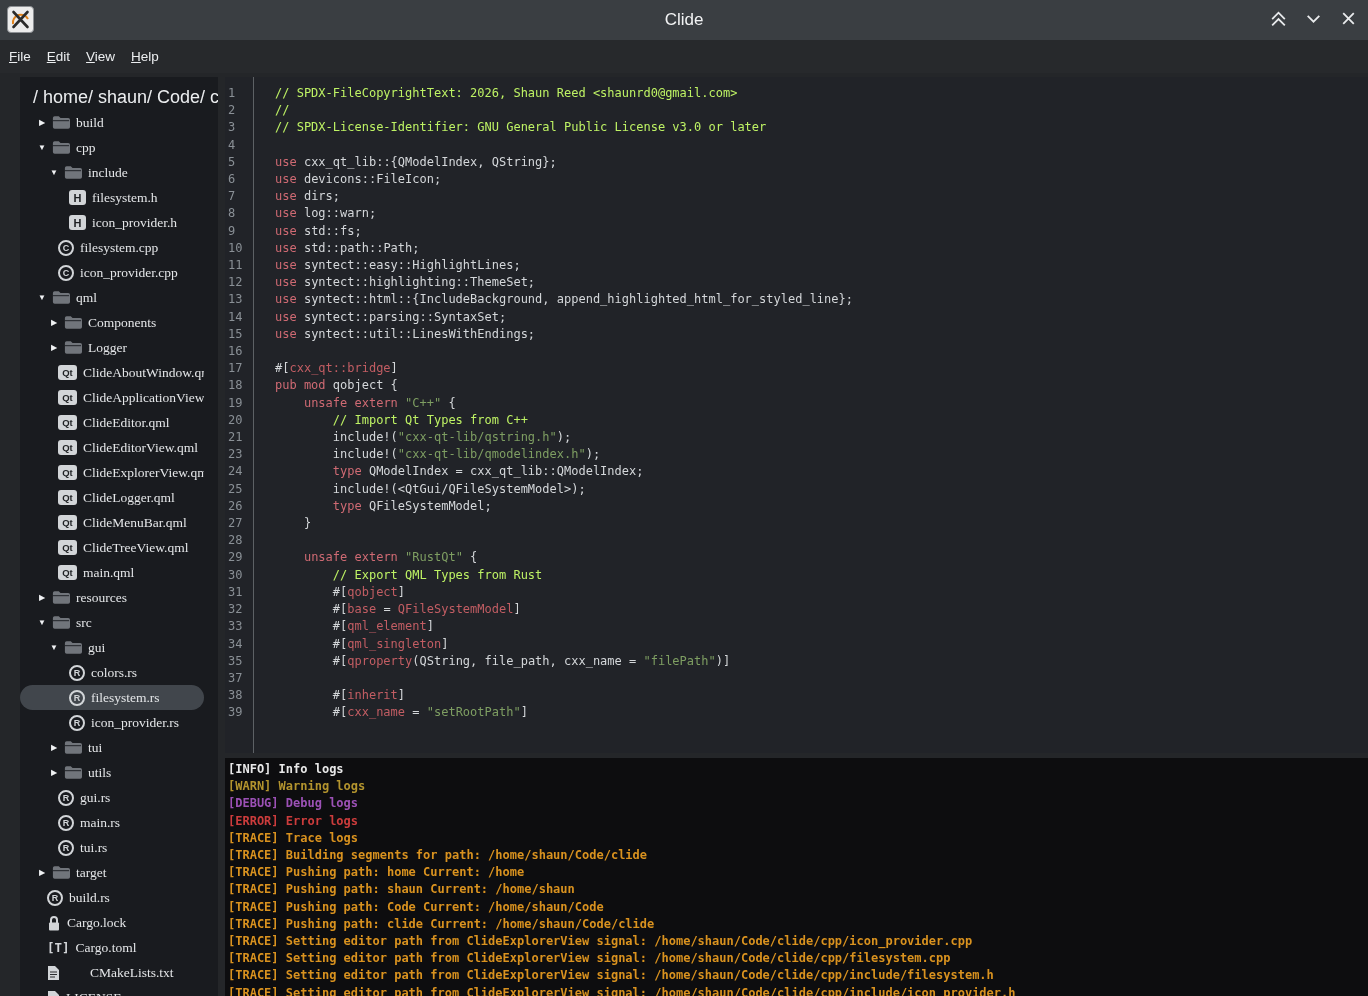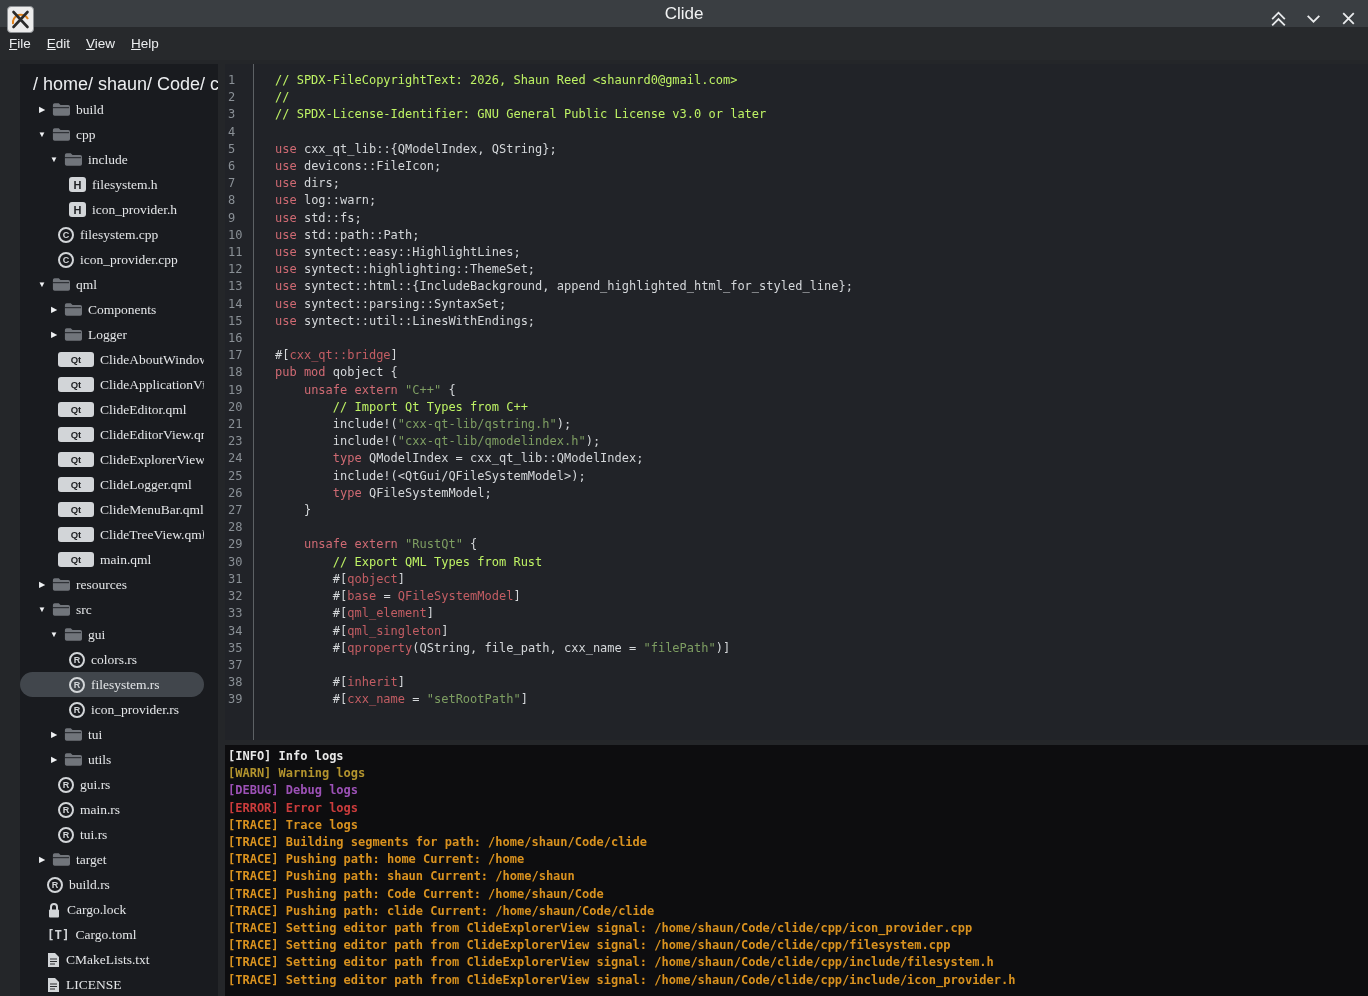--- a/index.html
+++ b/index.html
@@ -1,20 +1,20 @@
 <!DOCTYPE html>
 <html><head>
 <meta charset="utf-8">
 <style>
   html,body{margin:0;padding:0;width:1368px;height:996px;overflow:hidden;background:#242629;
     font-family:"Liberation Sans",sans-serif;-webkit-font-smoothing:antialiased;}
   .window{width:1368px;height:996px;display:flex;flex-direction:column;}
 
   
-  .titlebar{height:27px;background:#3a3e42;position:relative;display:flex;align-items:center;flex:none;}
+  .titlebar{height:40px;background:#3a3e42;position:relative;display:flex;align-items:center;flex:none;}
   .app-icon{position:absolute;left:7px;top:6px;width:27px;height:27px;}
   .title{position:absolute;left:0;right:0;text-align:center;color:#f2f3f4;font-size:17px;}
   .controls{position:absolute;right:10px;top:0;height:40px;display:flex;align-items:center;gap:15px;}
   .tbtn{background:none;border:none;padding:0;width:20px;height:20px;display:flex;align-items:center;justify-content:center;cursor:pointer;}
 
   
   .menubar{height:33px;background:#27292c;display:flex;align-items:center;padding-left:1px;flex:none;}
   .menu-item{color:#eceef0;font-size:13.5px;padding:4px 8px;cursor:default;}
   .menu-item u{text-decoration:underline;}
 
@@ -22,21 +22,21 @@
   .content{flex:1;display:flex;background:#242629;padding:4px 0 0 20px;gap:7px;min-height:0;}
   .explorer{width:198px;flex:none;background:#191b1f;overflow:hidden;padding-top:8px;}
   .root-label{height:25px;display:flex;align-items:center;padding-left:13px;color:#eceef0;font-size:18px;white-space:nowrap;}
   .trow{height:25px;display:flex;align-items:center;margin-right:14px;border-radius:13px;white-space:nowrap;overflow:hidden;}
   .trow.sel{background:#41464c;}
   .tlabel{color:#e4e6e8;font-size:13.5px;font-family:Liberation Serif, serif;}
   .chev{width:12px;flex:none;font-size:8px;color:#f0f2f4;margin-right:4px;text-align:center;}
   .ticon{display:inline-flex;align-items:center;justify-content:center;flex:none;margin-right:6px;}
   .badge{width:17px;height:15px;background:#d2d5d8;color:#1d1f22;border-radius:3px;
     font-size:11px;font-weight:bold;font-family:"Liberation Sans",sans-serif;}
-  .badge.qt{width:36px;font-size:9.5px;}
+  .badge.qt{width:19px;font-size:9.5px;}
   .circ{width:12px;height:12px;border:2px solid #d2d5d8;border-radius:50%;color:#d2d5d8;
     font-size:9px;font-weight:bold;font-family:"Liberation Sans",sans-serif;}
   .brak{color:#d2d5d8;font-size:12.5px;font-weight:bold;font-family:"DejaVu Sans Mono",monospace;}
 
   
   .right{flex:1;display:flex;flex-direction:column;min-width:0;gap:5px;}
   .editor{height:668px;flex:none;background:#212328;position:relative;overflow:hidden;
     font-family:"DejaVu Sans Mono",monospace;font-size:12px;line-height:17.2px;padding-top:8px;}
   .gutter-sep{position:absolute;left:28px;top:0;bottom:0;width:1px;background:#5d6165;}
   .eline{display:flex;white-space:pre;}
@@ -306,21 +306,21 @@
                 <path d="M4 8 V5 a3 3 0 0 1 6 0 V8" fill="none" stroke="#d2d5d8" stroke-width="2"></path>
                 <rect x="2" y="7.5" width="10" height="8" rx="1" fill="#d2d5d8"></rect>
               </svg>
             </span>
             <span class="tlabel">Cargo.lock</span>
           </div>
           <div class="trow" style="padding-left: 27px;">
             <span class="ticon brak">[T]</span>
             <span class="tlabel">Cargo.toml</span>
           </div>
-          <div class="trow" style="padding-left: 27px;">
+          <div class="trow" style="padding-left: 27px; gap: 24px;">
             <span class="ticon">
               <svg width="13" height="16" viewBox="0 0 13 16">
                 <path d="M1 1 h7 l4 4 v10 h-11 Z" fill="#d2d5d8"></path>
                 <path d="M3 7 h7 M3 9.5 h7 M3 12 h5" stroke="#2a2c2f" stroke-width="1.2"></path>
               </svg>
             </span>
             <span class="tlabel">CMakeLists.txt</span>
           </div>
           <div class="trow" style="padding-left: 27px;">
             <span class="ticon">

